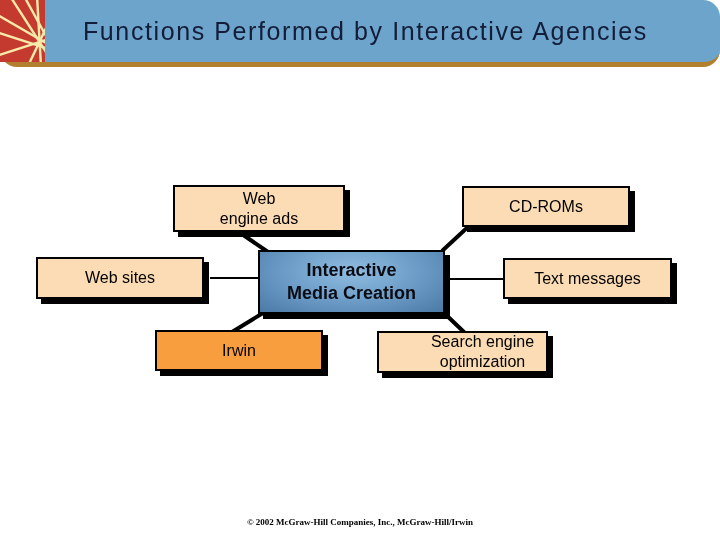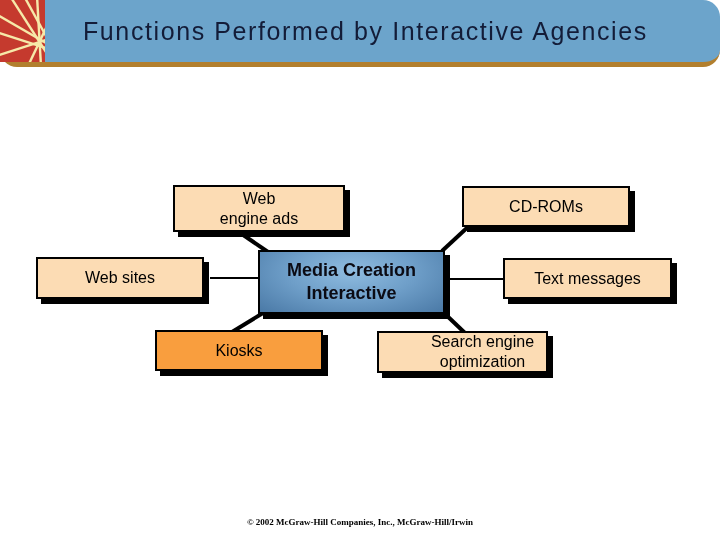--- a/index.html
+++ b/index.html
@@ -110,30 +110,30 @@
 
 <div class="node peach node-cd-roms">
   <span>CD-ROMs</span>
 </div>
 
 <div class="node peach node-web-sites">
   <span>Web sites</span>
 </div>
 
 <div class="node center-node node-center">
+  <span>Interactive</span>
   <span>Media Creation</span>
-  <span>Interactive</span>
 </div>
 
 <div class="node peach node-text-messages">
   <span>Text messages</span>
 </div>
 
 <div class="node orange node-kiosks">
-  <span>Kiosks</span>
+  <span>Irwin</span>
 </div>
 
 <div class="node peach node-seo">
   <span>Search engine</span>
   <span>optimization</span>
 </div>
 
 <div class="footer">© 2002 McGraw-Hill Companies, Inc., McGraw-Hill/Irwin</div>
 
 </body></html>

